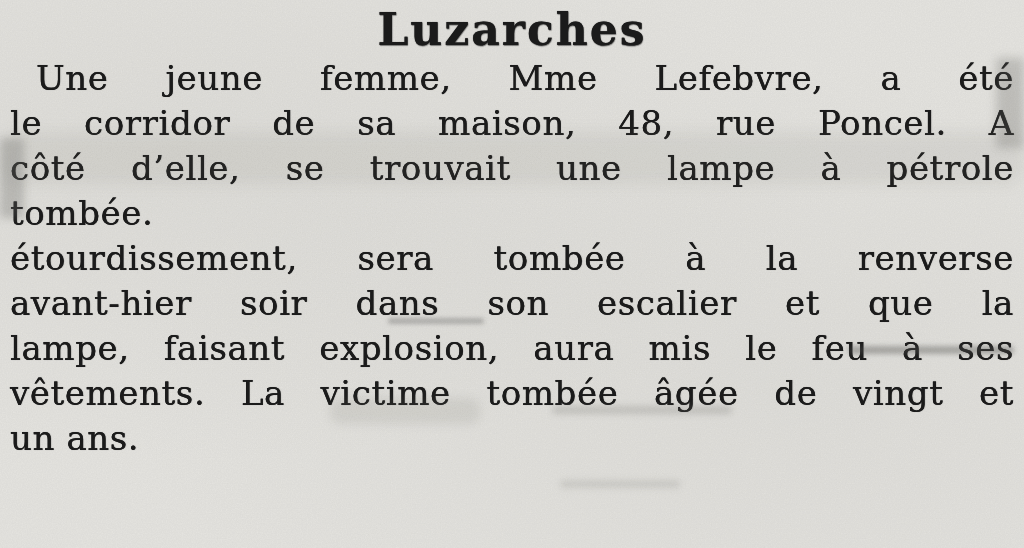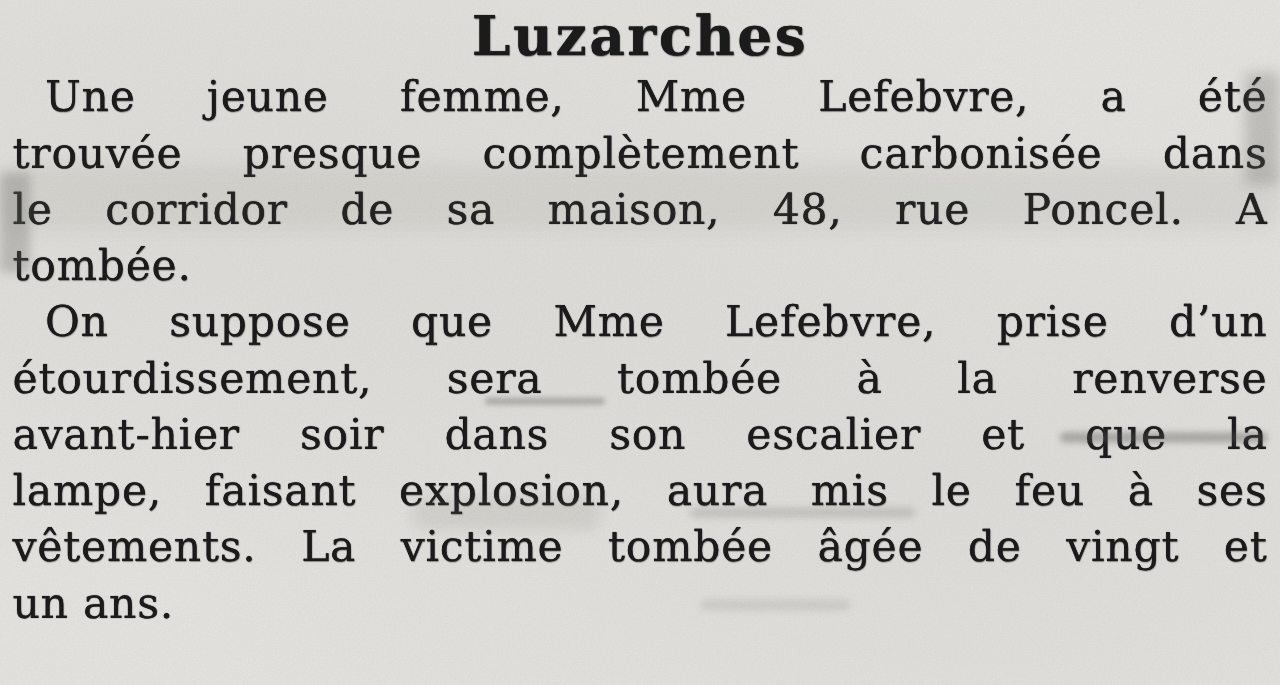--- a/index.html
+++ b/index.html
@@ -64,27 +64,26 @@
 </style>
 </head>
 <body>
 
 <div class="clipping">
 
   <h1 class="headline">Luzarches</h1>
 
   <div class="para">
     <div class="line first">Une jeune femme, Mme Lefebvre, a été</div>
-    <div class="line">trouvée presque complètement carbonisée dans</div>
     <div class="line">le corridor de sa maison, 48, rue Poncel. A</div>
+    <div class="line">côté d’elle, se trouvait une lampe à pétrole</div>
     <div class="line lastline">tombée.</div>
   </div>
 
   <div class="para">
-    <div class="line first">On suppose que Mme Lefebvre, prise d’un</div>
     <div class="line">étourdissement, sera tombée à la renverse</div>
     <div class="line">avant-hier soir dans son escalier et que la</div>
     <div class="line">lampe, faisant explosion, aura mis le feu à ses</div>
     <div class="line">vêtements. La victime tombée âgée de vingt et</div>
     <div class="line lastline">un ans.</div>
   </div>
 
   <div class="smudge s1"></div>
   <div class="smudge s2"></div>
   <div class="smudge s3"></div>

